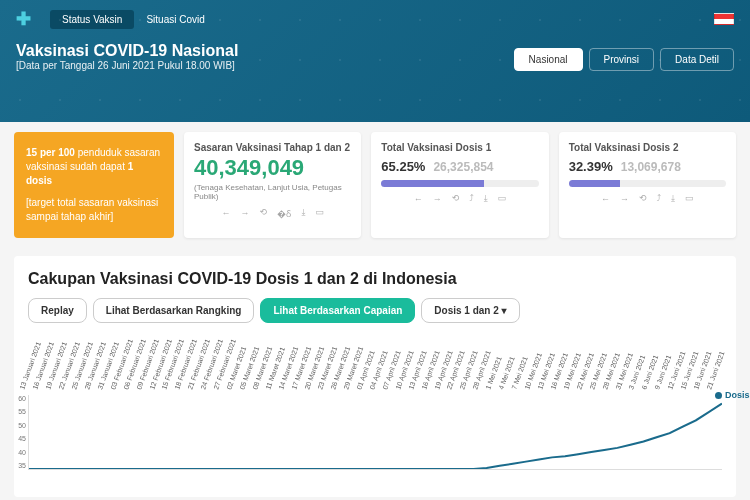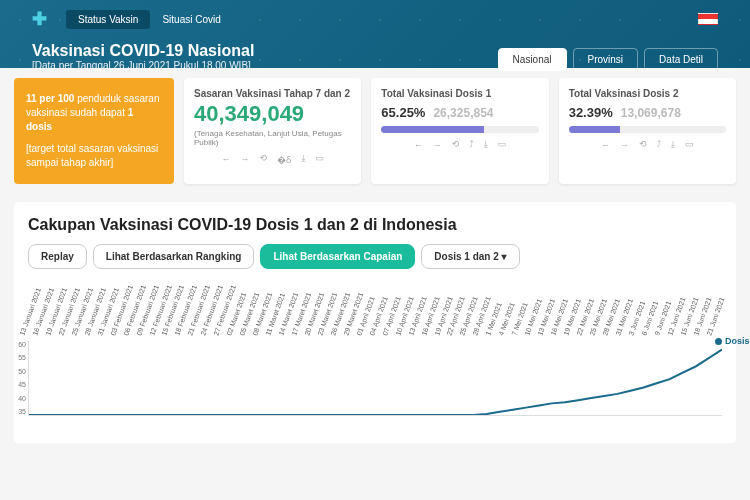--- a/index.html
+++ b/index.html
@@ -1,17 +1,17 @@
 <!DOCTYPE html>
 <html><head>
 <meta charset="utf-8">
 <style>
 *{margin:0;padding:0;box-sizing:border-box;font-family:-apple-system,BlinkMacSystemFont,"Segoe UI",sans-serif}
 body{background:#f5f5f5;width:750px;height:500px;overflow:hidden}
-.header{background:linear-gradient(135deg,#1a6b8c 0%,#0e5a7a 100%);height:68px;position:relative;color:#fff;padding:8px 32px}
+.header{background:linear-gradient(135deg,#1a6b8c 0%,#0e5a7a 100%);height:122px;position:relative;color:#fff;padding:8px 16px}
 .header::before{content:"";position:absolute;inset:0;background-image:radial-gradient(circle,rgba(255,255,255,.08) 1px,transparent 1px);background-size:40px 40px;pointer-events:none}
 .topbar{display:flex;align-items:center;gap:12px}
 .logo{width:22px;height:22px;position:relative}
 .logo::before{content:"✚";color:#4dd0e1;font-size:18px;font-weight:bold}
 .nav-btn{background:#0a4a64;border:none;color:#fff;padding:4px 12px;font-size:10px;border-radius:3px;cursor:pointer}
 .nav-link{color:#fff;font-size:10px;text-decoration:none}
 .flag{margin-left:auto;width:20px;height:12px;background:linear-gradient(#e33 50%,#fff 50%);border:1px solid rgba(0,0,0,.1)}
 .title-row{display:flex;align-items:flex-end;justify-content:space-between;margin-top:12px}
 .title-block h1{font-size:16px;font-weight:600}
 .title-block .sub{font-size:10px;opacity:.9}
@@ -64,25 +64,25 @@
     <div class="scope-tabs">
       <button class="scope-tab active">Nasional</button>
       <button class="scope-tab">Provinsi</button>
       <button class="scope-tab">Data Detil</button>
     </div>
   </div>
 </div>
 
 <div class="cards">
   <div class="card-orange">
-    <div><b>11 per 100</b><span> penduduk sasaran vaksinasi sudah dapat </span><b>1 dosis</b></div>
+    <div><b>15 per 100</b><span> penduduk sasaran vaksinasi sudah dapat </span><b>1 dosis</b></div>
     <div style="margin-top:8px">[target total sasaran vaksinasi sampai tahap akhir]</div>
   </div>
   <div class="card-white">
-    <div class="lbl">Sasaran Vaksinasi Tahap 7 dan 2</div>
+    <div class="lbl">Sasaran Vaksinasi Tahap 1 dan 2</div>
     <div class="big">40,349,049</div>
     <div class="small">(Tenaga Kesehatan, Lanjut Usia, Petugas Publik)</div>
     <div class="toolbar">
       <span>←</span>
         <span>→</span>
         <span>⟲</span>
         <span>�ẟ</span>
         <span>⤓</span>
         <span>▭</span>
     </div>

